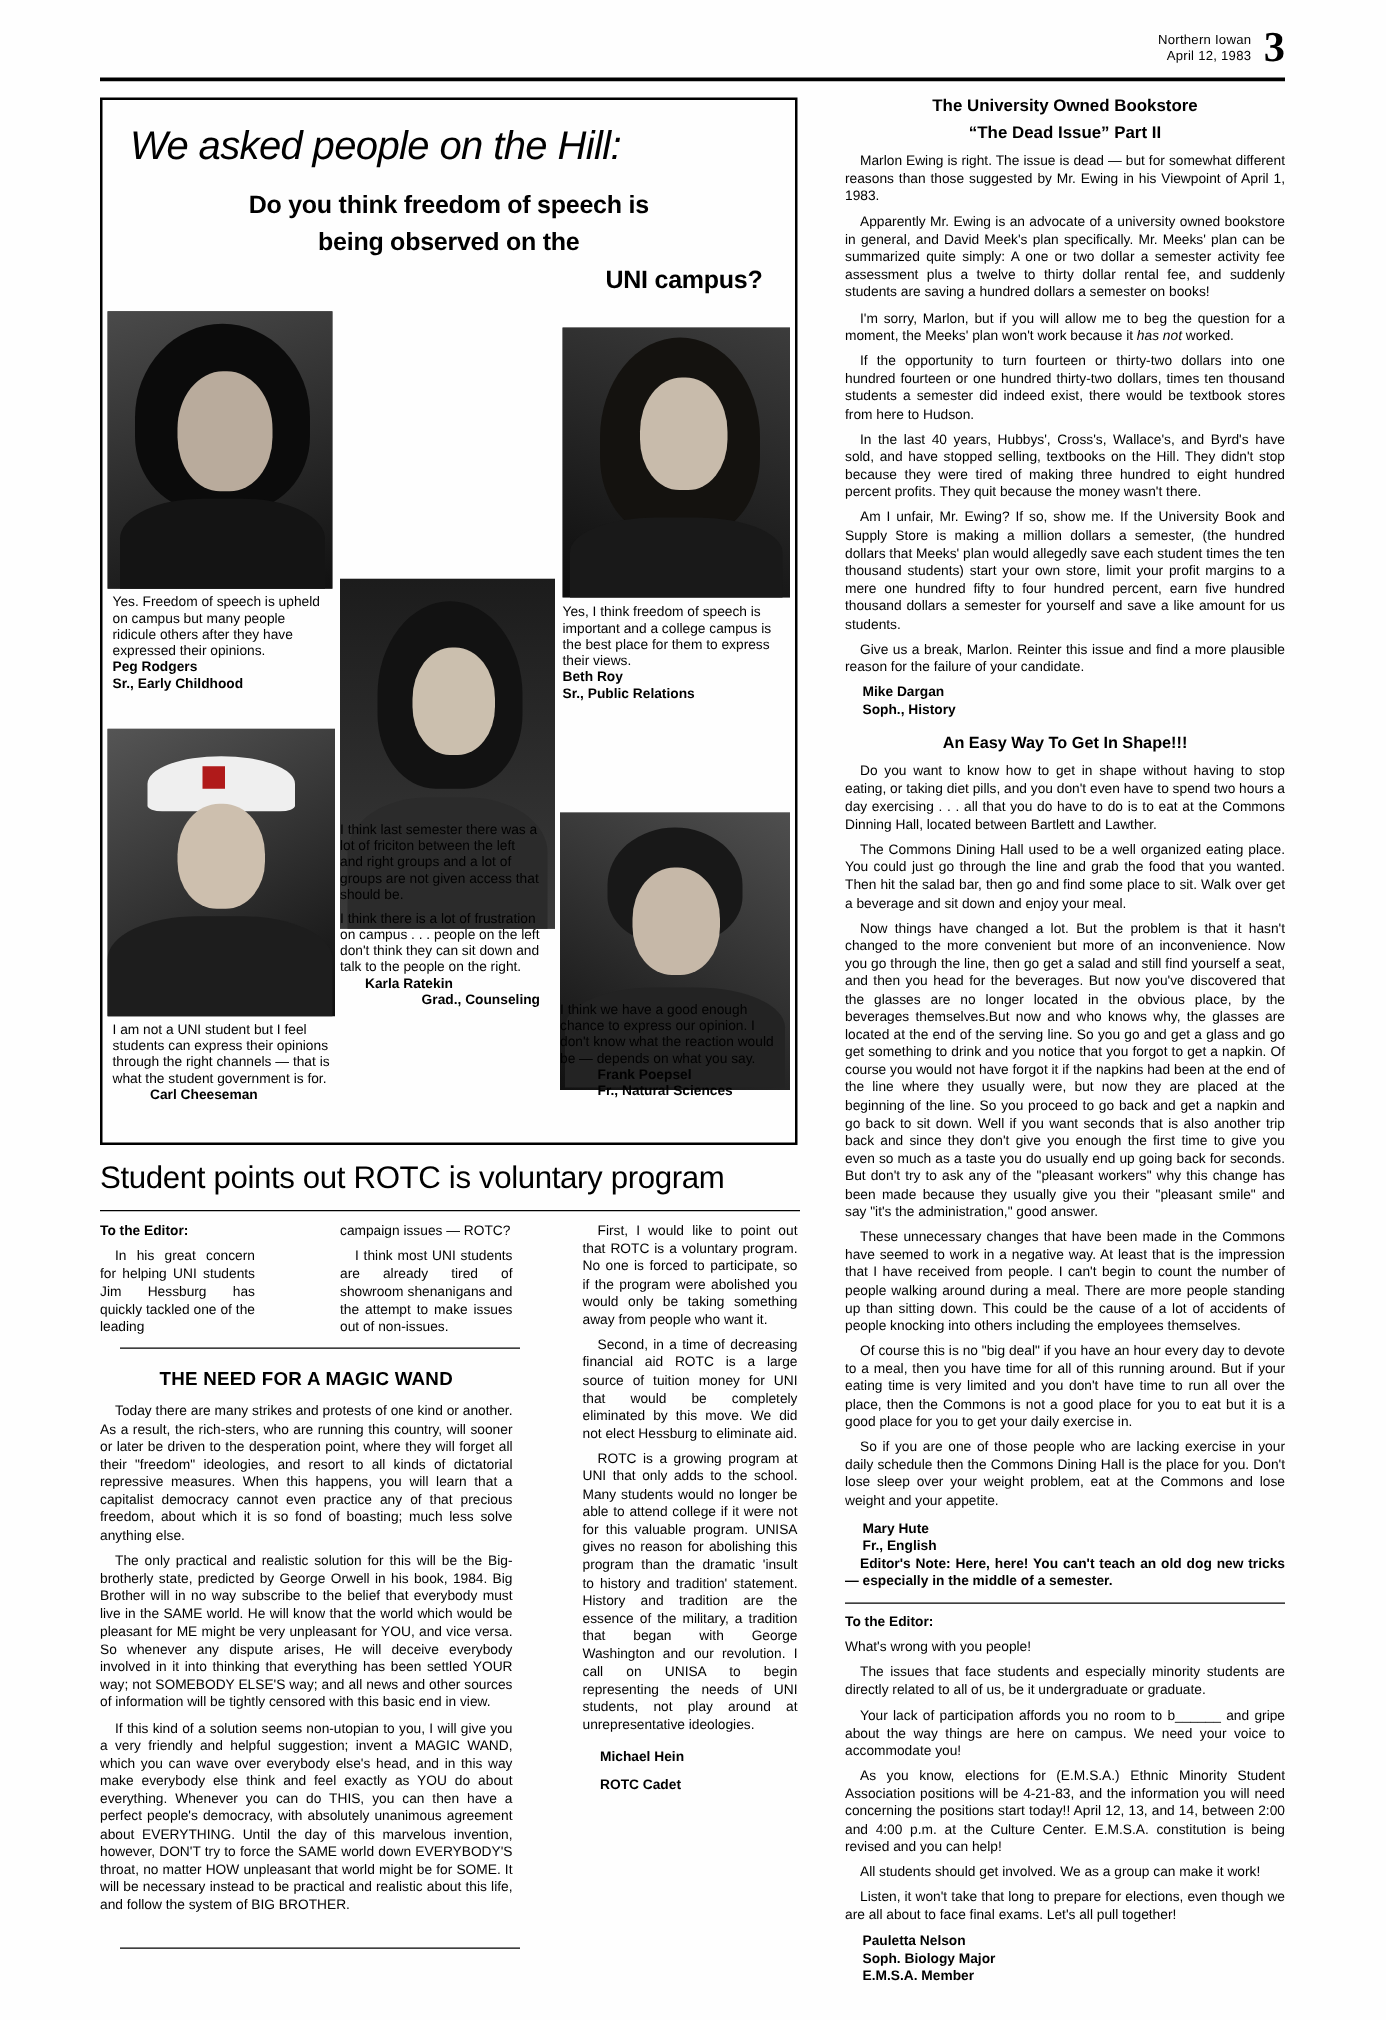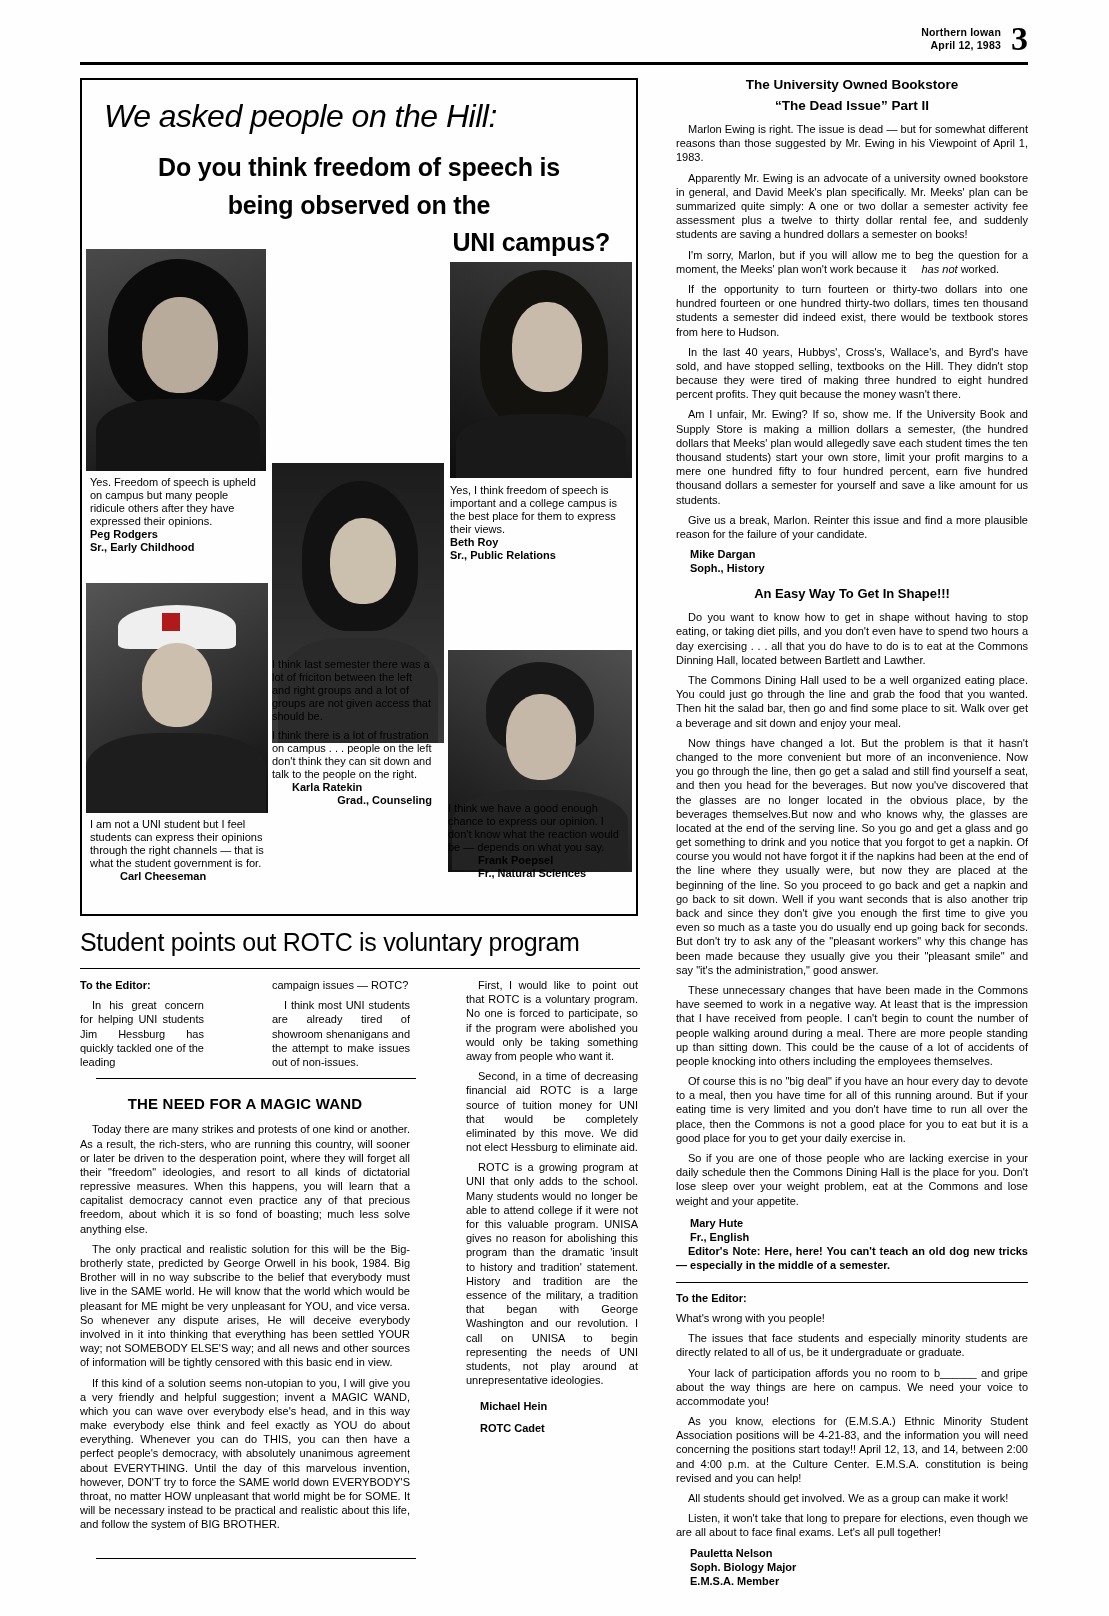--- a/index.html
+++ b/index.html
@@ -29,21 +29,21 @@
     left: 80px;
     top: 26px;
     width: 948px;
     display: flex;
     justify-content: flex-end;
     align-items: flex-end;
   }
   .masthead-text {
     text-align: right;
     font-size: 10.5px;
-    font-weight: bold;
+    font-weight: normal;
     line-height: 1.25;
     letter-spacing: .2px;
   }
   .masthead-num {
     font-size: 34px;
     font-weight: bold;
     font-family: "Liberation Serif", serif;
     margin-left: 10px;
     line-height: .78;
   }
@@ -69,21 +69,21 @@
   }
   .feature-head {
     font-family: "Liberation Sans", sans-serif;
     font-style: italic;
     font-size: 32px;
     font-weight: normal;
     padding: 18px 0 0 22px;
     letter-spacing: -.5px;
   }
   .feature-q {
-    font-size: 25px;
+    font-size: 20px;
     font-weight: bold;
     text-align: center;
     line-height: 1.5;
     padding: 14px 20px 0 20px;
     letter-spacing: -.2px;
   }
   .feature-q .l2 { display:block; }
   .feature-q .l3 { display:block; text-align:right; padding-right: 6px;}
 
   
@@ -175,21 +175,21 @@
     border-top: 1px solid #000;
     margin: 9px 0 8px 0;
   }
   .note {
     font-weight: bold;
     font-size: 11px;
     line-height: 1.3;
     text-indent: 0;
     margin: 6px 0 0 0;
   }
-  em { font-style: italic; margin-left: 12px; }
+  em { font-style: italic; }
 </style>
 </head>
 <body>
 
 <div class="page">
 
   <div class="masthead">
     <div class="masthead-text">
       <div>Northern Iowan</div>
       <div>April 12, 1983</div>

